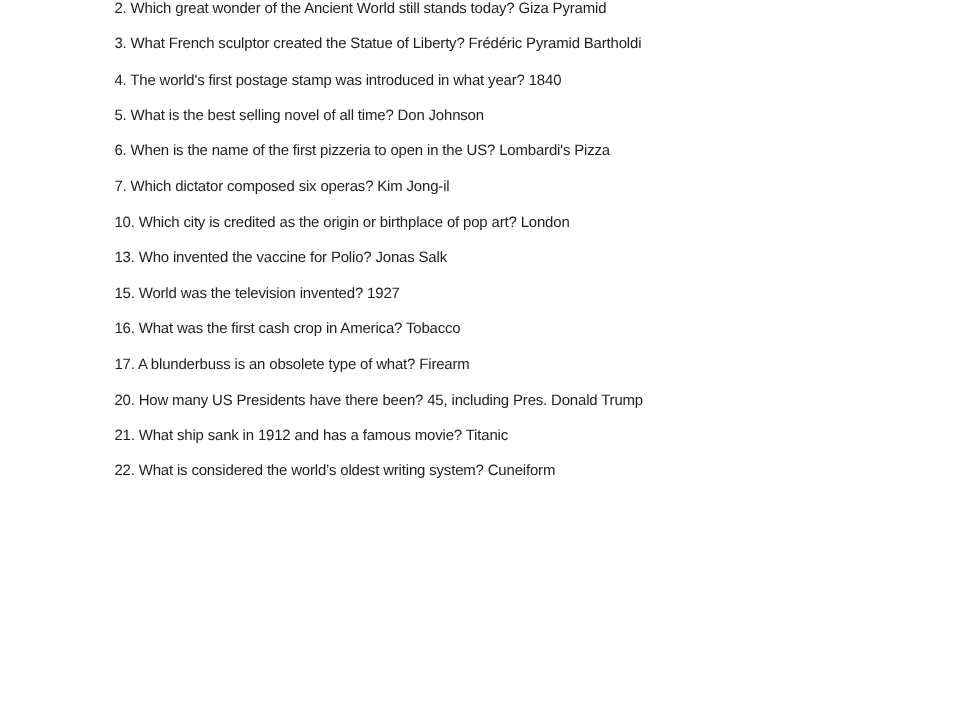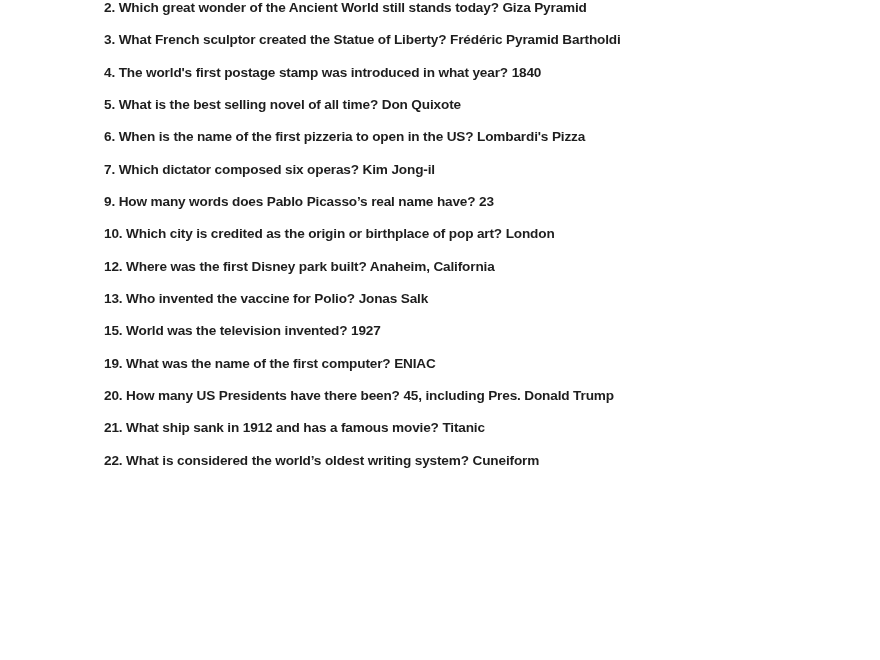--- a/index.html
+++ b/index.html
@@ -13,21 +13,20 @@
       overflow: hidden;
       position: relative;
     }
     .page {
       position: absolute;
       left: 0;
       top: 0;
       width: 880px;
       height: 660px;
       background: #ffffff;
-      font-weight: bold;
     }
     .qa-list {
       position: absolute;
       left: 104px;
       top: -8px;
       margin: 0;
       padding: 0;
       list-style: none;
     }
     .qa-item {
@@ -42,26 +41,25 @@
     .qa-item span { display: inline; }
   </style>
 </head>
 <body>
 
 <div class="page">
   <ul class="qa-list">
     <li class="qa-item"><span>2.</span> <span>Which great wonder of the Ancient World still stands today?</span> <span>Giza Pyramid</span></li>
     <li class="qa-item"><span>3.</span> <span>What French sculptor created the Statue of Liberty?</span> <span>Frédéric Pyramid Bartholdi</span></li>
     <li class="qa-item"><span>4.</span> <span>The world's first postage stamp was introduced in what year?</span> <span>1840</span></li>
-    <li class="qa-item"><span>5.</span> <span>What is the best selling novel of all time?</span> <span>Don Quixote</span></li>
+    <li class="qa-item"><span>5.</span> <span>What is the best selling novel of all time?</span> <span>Don Johnson</span></li>
     <li class="qa-item"><span>6.</span> <span>When is the name of the first pizzeria to open in the US?</span> <span>Lombardi's Pizza</span></li>
     <li class="qa-item"><span>7.</span> <span>Which dictator composed six operas?</span> <span>Kim Jong-il</span></li>
-    <li class="qa-item"><span>9.</span> <span>How many words does Pablo Picasso’s real name have?</span> <span>23</span></li>
     <li class="qa-item"><span>10.</span> <span>Which city is credited as the origin or birthplace of pop art?</span> <span>London</span></li>
-    <li class="qa-item"><span>12.</span> <span>Where was the first Disney park built?</span> <span>Anaheim, California</span></li>
     <li class="qa-item"><span>13.</span> <span>Who invented the vaccine for Polio?</span> <span>Jonas Salk</span></li>
     <li class="qa-item"><span>15.</span> <span>World was the television invented?</span> <span>1927</span></li>
-    <li class="qa-item"><span>19.</span> <span>What was the name of the first computer?</span> <span>ENIAC</span></li>
+    <li class="qa-item"><span>16.</span> <span>What was the first cash crop in America?</span> <span>Tobacco</span></li>
+    <li class="qa-item"><span>17.</span> <span>A blunderbuss is an obsolete type of what?</span> <span>Firearm</span></li>
     <li class="qa-item"><span>20.</span> <span>How many US Presidents have there been?</span> <span>45, including Pres. Donald Trump</span></li>
     <li class="qa-item"><span>21.</span> <span>What ship sank in 1912 and has a famous movie?</span> <span>Titanic</span></li>
     <li class="qa-item"><span>22.</span> <span>What is considered the world’s oldest writing system?</span> <span>Cuneiform</span></li>
   </ul>
 </div>
 
 </body></html>

